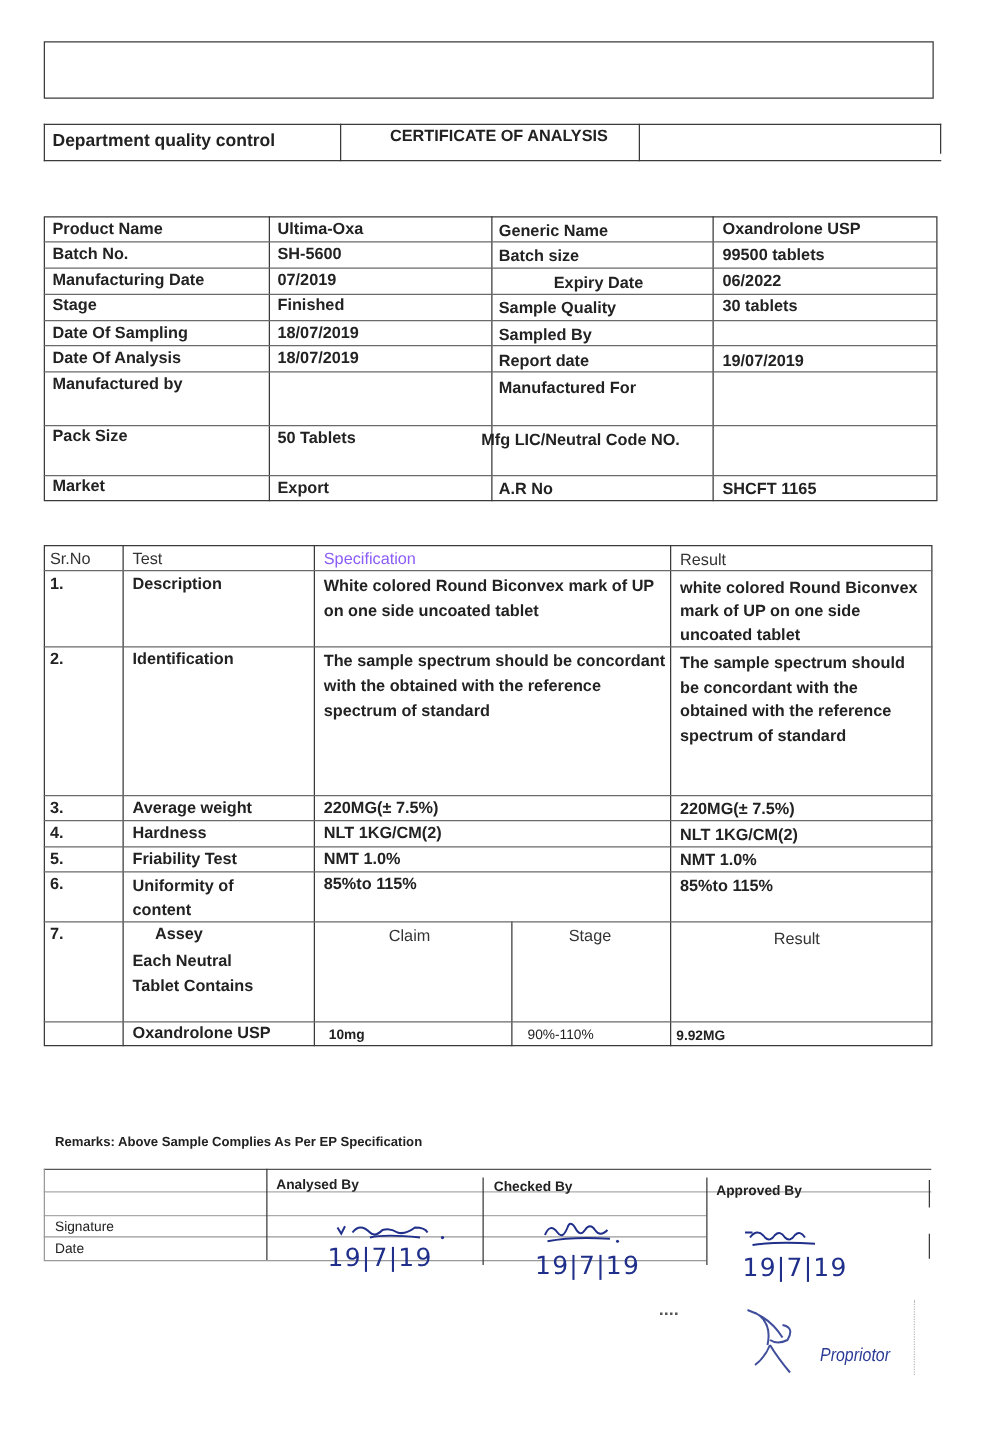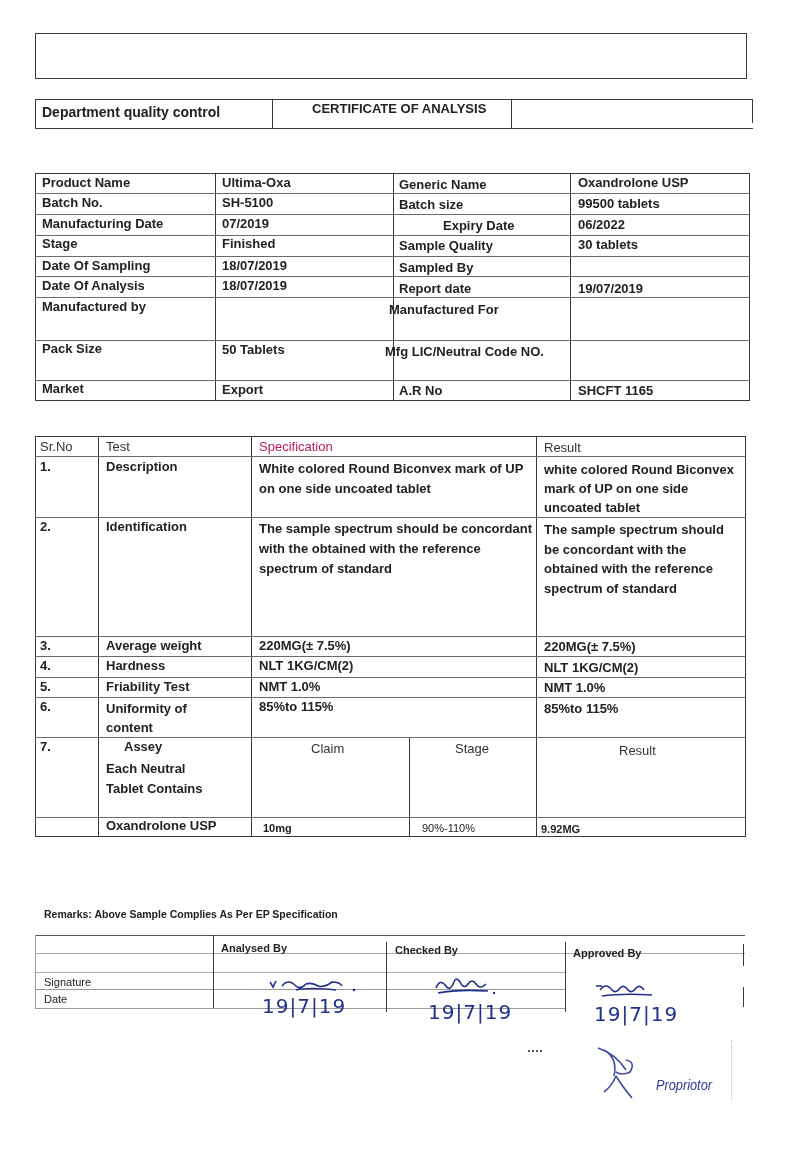--- a/index.html
+++ b/index.html
@@ -41,21 +41,21 @@
   <div class="hline" style="left:35px;top:297px;width:715px;"></div>
   <div class="hline" style="left:35px;top:340px;width:715px;"></div>
   <div class="hline" style="left:35px;top:380px;width:715px;"></div>
 
   <div class="txt" style="left:42px;top:175px;">Product Name</div>
   <div class="txt" style="left:222px;top:175px;">Ultima-Oxa</div>
   <div class="txt" style="left:399px;top:177px;">Generic Name</div>
   <div class="txt" style="left:578px;top:175px;">Oxandrolone USP</div>
 
   <div class="txt" style="left:42px;top:195px;">Batch No.</div>
-  <div class="txt" style="left:222px;top:195px;">SH-5100</div>
+  <div class="txt" style="left:222px;top:195px;">SH-5600</div>
   <div class="txt" style="left:399px;top:197px;">Batch size</div>
   <div class="txt" style="left:578px;top:196px;">99500 tablets</div>
 
   <div class="txt" style="left:42px;top:216px;">Manufacturing Date</div>
   <div class="txt" style="left:222px;top:216px;">07/2019</div>
   <div class="txt" style="left:399px;top:218px;padding-left:44px;">Expiry Date</div>
   <div class="txt" style="left:578px;top:217px;">06/2022</div>
 
   <div class="txt" style="left:42px;top:236px;">Stage</div>
   <div class="txt" style="left:222px;top:236px;">Finished</div>
@@ -67,21 +67,21 @@
   <div class="txt" style="left:399px;top:260px;">Sampled By</div>
   <div class="txt" style="left:578px;top:258px;"></div>
 
   <div class="txt" style="left:42px;top:278px;">Date Of Analysis</div>
   <div class="txt" style="left:222px;top:278px;">18/07/2019</div>
   <div class="txt" style="left:399px;top:281px;">Report date</div>
   <div class="txt" style="left:578px;top:281px;">19/07/2019</div>
 
   <div class="txt" style="left:42px;top:299px;">Manufactured by</div>
   <div class="txt" style="left:222px;top:299px;"></div>
-  <div class="txt" style="left:389px;top:302px;">Manufactured For</div>
+  <div class="txt" style="left:399px;top:302px;">Manufactured For</div>
   <div class="txt" style="left:578px;top:302px;"></div>
 
   <div class="txt" style="left:42px;top:341px;">Pack Size</div>
   <div class="txt" style="left:222px;top:342px;">50 Tablets</div>
   <div class="txt wrap" style="left:375px;top:343px;width:165px;line-height:18px;padding-left:10px;">Mfg LIC/Neutral Code NO.</div>
   <div class="txt" style="left:578px;top:343px;"></div>
 
   <div class="txt" style="left:42px;top:381px;">Market</div>
   <div class="txt" style="left:222px;top:382px;">Export</div>
   <div class="txt" style="left:399px;top:383px;">A.R No</div>
@@ -98,21 +98,21 @@
   <div class="hline" style="left:35px;top:517px;width:711px;"></div>
   <div class="hline" style="left:35px;top:636px;width:711px;"></div>
   <div class="hline" style="left:35px;top:656px;width:711px;"></div>
   <div class="hline" style="left:35px;top:677px;width:711px;"></div>
   <div class="hline" style="left:35px;top:697px;width:711px;"></div>
   <div class="hline" style="left:35px;top:737px;width:711px;"></div>
   <div class="hline" style="left:35px;top:817px;width:711px;"></div>
 
   <div class="txt" style="left:40px;top:439px;font-weight:normal;color:#333;">Sr.No</div>
   <div class="txt" style="left:106px;top:439px;font-weight:normal;color:#333;">Test</div>
-  <div class="txt" style="left:259px;top:439px;font-weight:normal;color:#be185d;">Specification</div>
+  <div class="txt" style="left:259px;top:439px;font-weight:normal;color:#8b5cf6;">Specification</div>
   <div class="txt" style="left:544px;top:440px;font-weight:normal;color:#333;">Result</div>
 
   <div class="txt" style="left:40px;top:459px;">1.</div>
   <div class="txt" style="left:106px;top:459px;">Description</div>
   <div class="txt wrap" style="left:259px;top:459px;width:275px;line-height:20px;">White colored Round Biconvex mark of UP on one side uncoated tablet</div>
   <div class="txt wrap" style="left:544px;top:460px;width:200px;line-height:19px;">white colored Round Biconvex mark of UP on one side uncoated tablet</div>
 
   <div class="txt" style="left:40px;top:519px;">2.</div>
   <div class="txt" style="left:106px;top:519px;">Identification</div>
   <div class="txt wrap" style="left:259px;top:519px;width:275px;line-height:20px;">The sample spectrum should be concordant with the obtained with the reference spectrum of standard</div>

